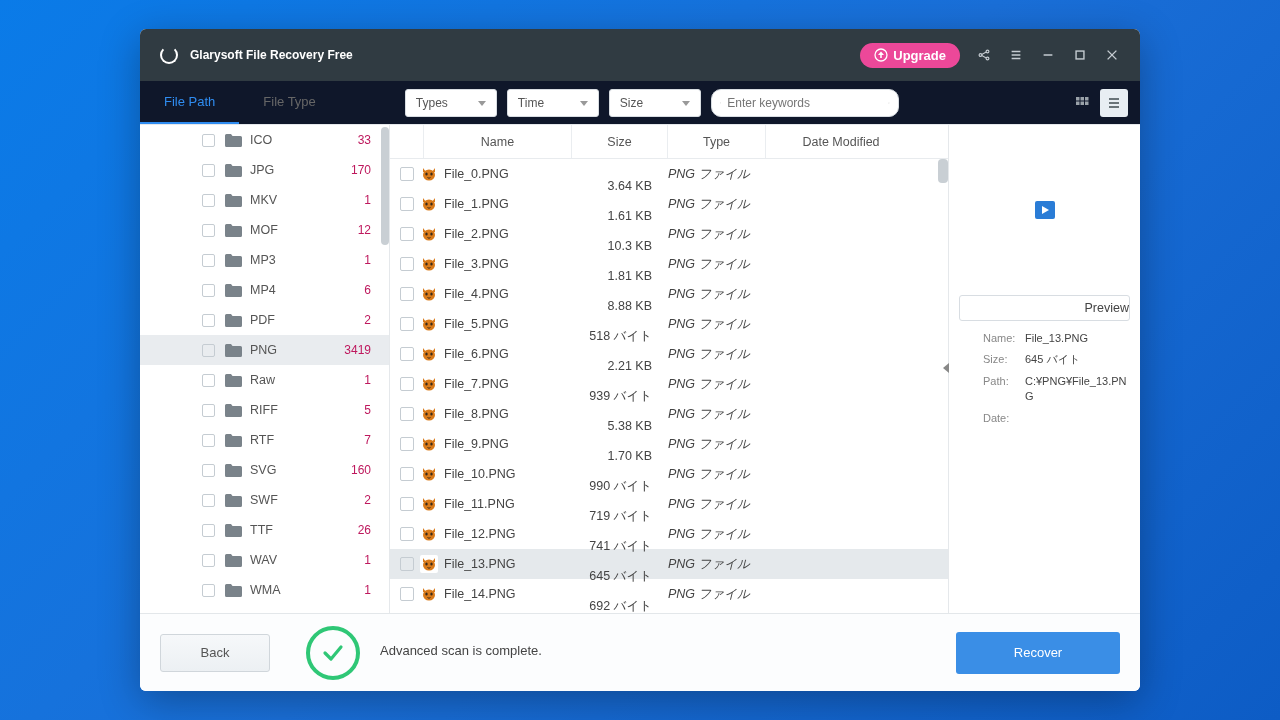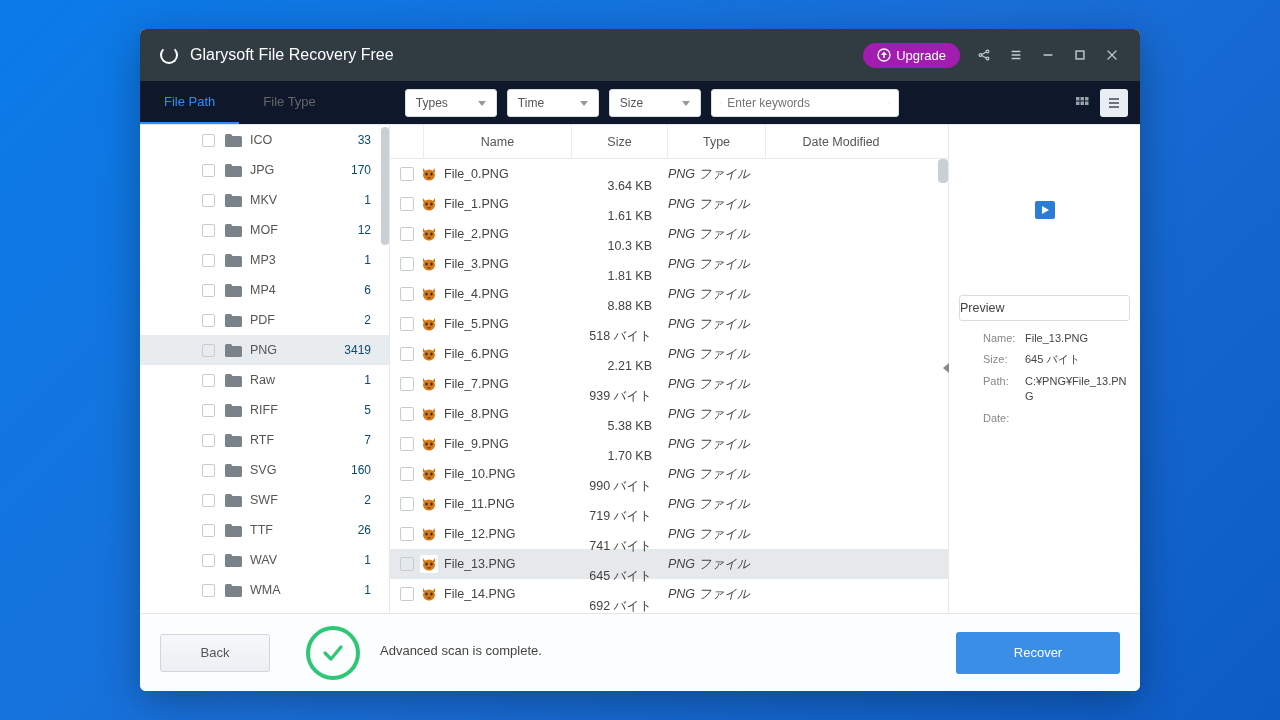--- a/index.html
+++ b/index.html
@@ -32,30 +32,30 @@
   padding: 0 12px 0 20px;
   color: #fff;
 }
 .logo-spin {
   width: 18px; height: 18px;
   border: 2px solid #fff;
   border-top-color: transparent;
   border-radius: 50%;
   margin-right: 12px;
 }
-.app-title { font-size: 16px; font-weight: 400; flex: 1; }
+.app-title { font-size: 12px; font-weight: 700; flex: 1; }
 .upgrade-btn {
-  background: #a21caf;
+  background: #ec4899;
   color: #fff;
   border-radius: 14px;
   padding: 5px 14px;
   display: flex;
   align-items: center;
   font-size: 13px;
-  font-weight: 400;
+  font-weight: 700;
   margin-right: 8px;
   cursor: pointer;
 }
 .upgrade-btn svg { margin-right: 5px; }
 .win-ctrl {
   width: 32px; height: 32px;
   display: flex; align-items: center; justify-content: center;
   color: #c5ccd2;
   cursor: pointer;
 }
@@ -97,21 +97,21 @@
   background: #fff;
   cursor: pointer;
 }
 .dropdown .caret {
   border-left: 4px solid transparent;
   border-right: 4px solid transparent;
   border-top: 5px solid #999;
 }
 .search {
   border: 1px solid #d8dde2;
-  border-radius: 3px;
+  border-radius: 10px;
   height: 28px;
   margin: 8px 5px;
   width: 188px;
   display: flex;
   align-items: center;
   padding: 0 8px;
   background: #fff;
 }
 .search input {
   border: none;
@@ -165,21 +165,21 @@
   border-radius: 2px;
   position: absolute;
   left: 62px;
 }
 .side-item .fld {
   width: 17px; height: 13px;
   position: absolute;
   left: 85px;
 }
 .side-item .lbl { margin-left: 48px; flex: 1; }
-.side-item .cnt { color: #0c4a6e; font-size: 12px; }
+.side-item .cnt { color: #be185d; font-size: 12px; }
 
 .main {
   flex: 1;
   display: flex;
   flex-direction: column;
   min-width: 0;
   position: relative;
 }
 .hdr {
   height: 34px;
@@ -233,21 +233,21 @@
 }
 .preview-icon {
   height: 170px;
   display: flex;
   align-items: center;
   justify-content: center;
 }
 .preview-btn {
   border: 1px solid #d8dde2;
   border-radius: 3px;
-  text-align: left;
+  text-align: right;
   padding: 5px 0;
   background: #fff;
   font-size: 12.5px;
   color: #444;
   margin-bottom: 10px;
   cursor: pointer;
 }
 .pmeta { font-size: 11px; color: #444; margin-left: 24px; }
 .pmeta .prow { display: flex; margin-bottom: 6px; line-height: 1.4; }
 .pmeta .pl { color: #888; width: 42px; flex-shrink: 0; }

